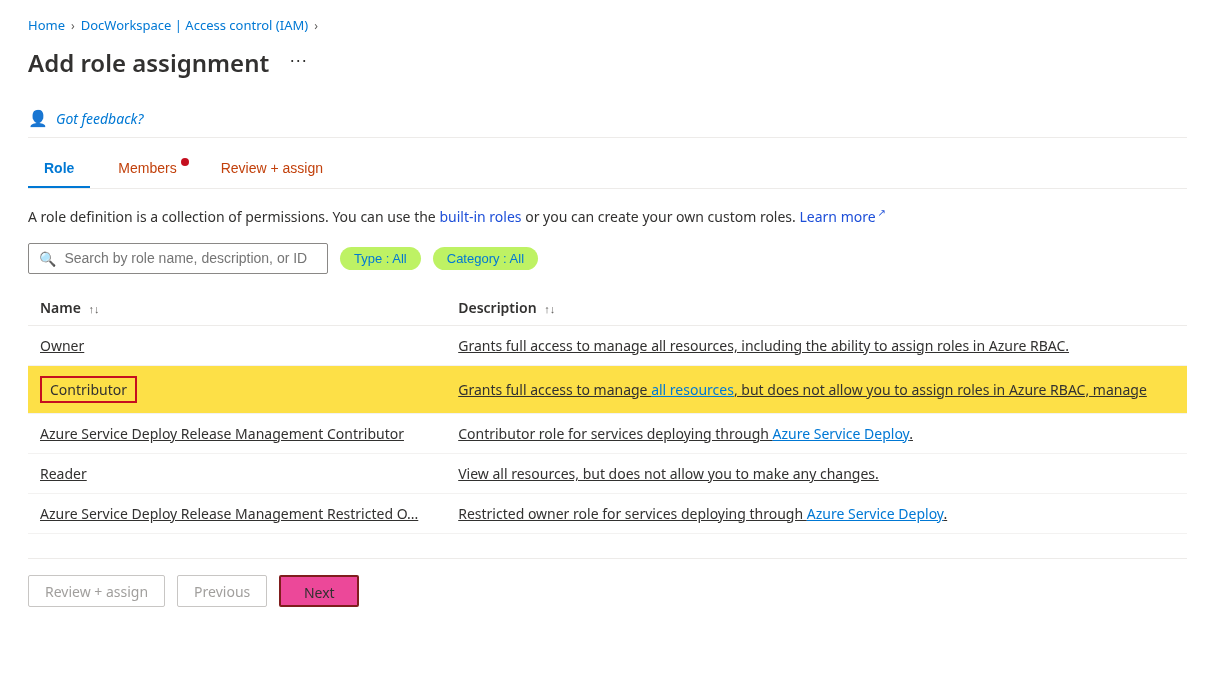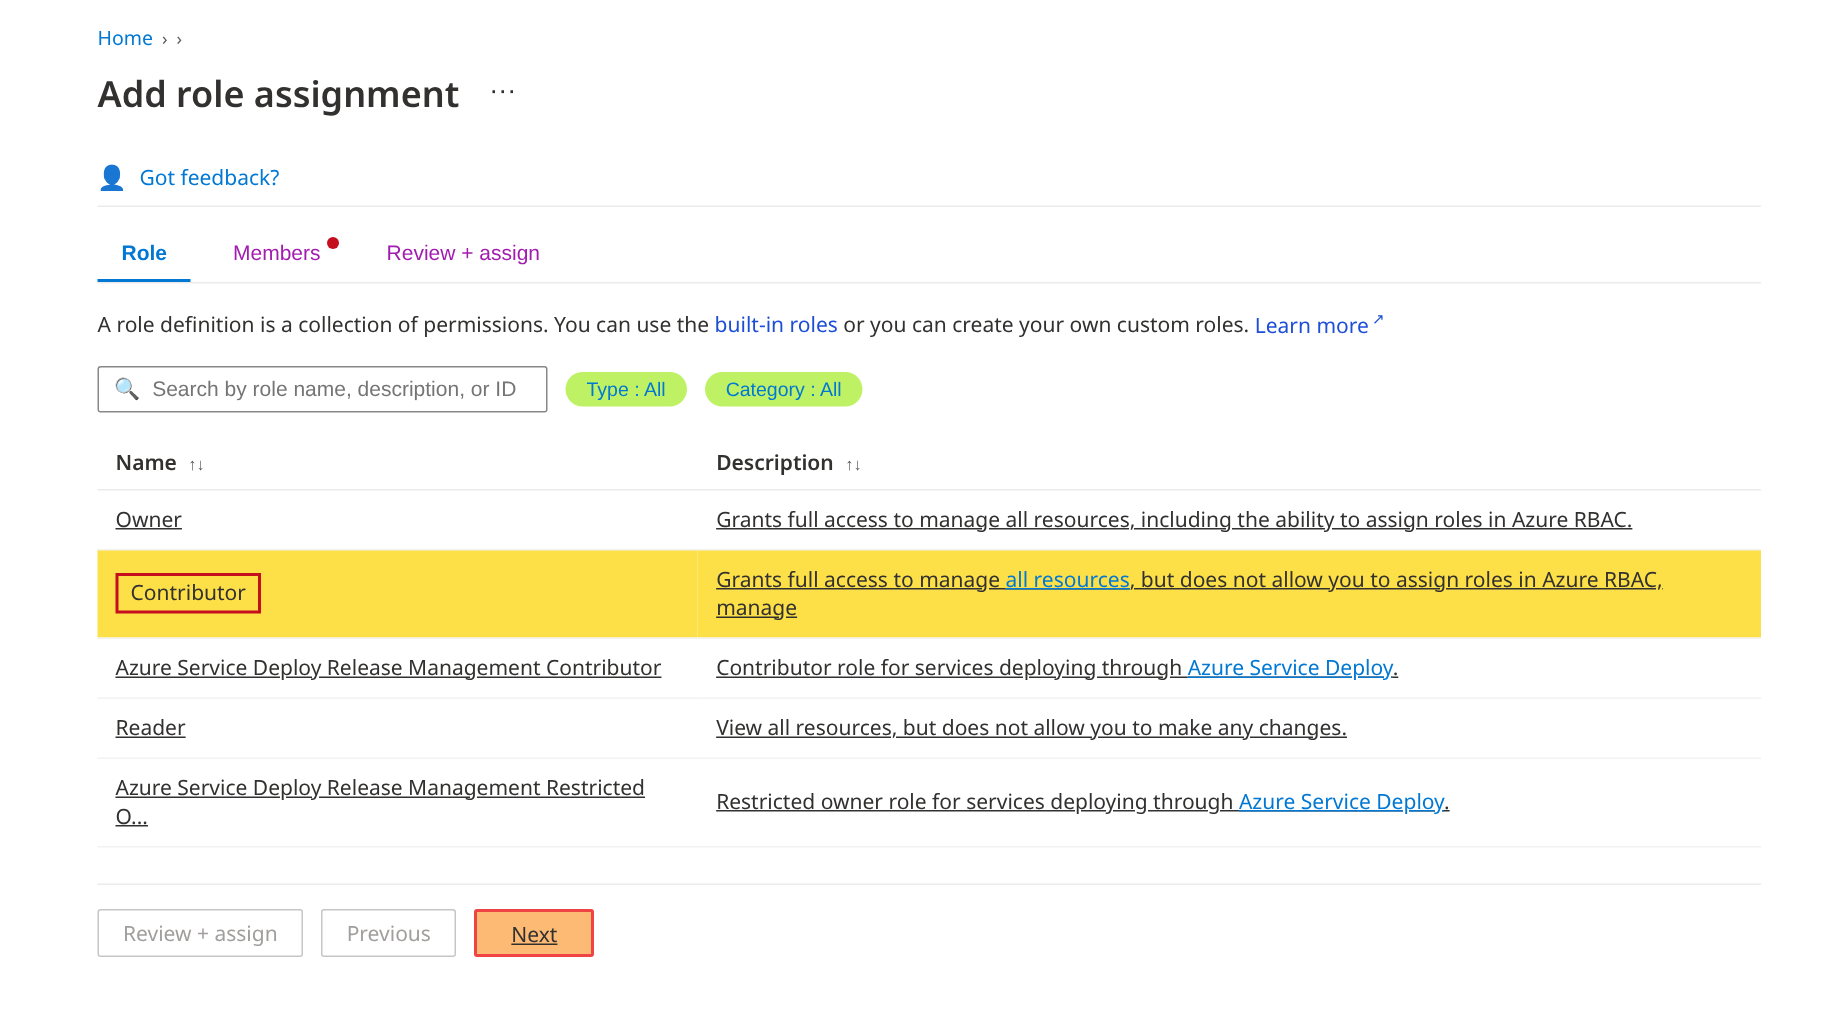--- a/index.html
+++ b/index.html
@@ -6,22 +6,21 @@
     body {
       font-family: 'Segoe UI', system-ui, sans-serif;
       font-size: 14px;
       color: #323130;
       background: #fff;
       padding: 0;
     }
 
     .page-container {
       max-width: 1215px;
-      padding: 16px 41px;
-      margin-left: 24px;
+      padding: 16px 28px;
     }
 
     
     .breadcrumb {
       display: flex;
       align-items: center;
       gap: 6px;
       font-size: 13px;
       margin-bottom: 12px;
     }
@@ -66,34 +65,35 @@
       border-bottom: 1px solid #edebe9;
     }
     .feedback-icon {
       color: #0078d4;
       font-size: 16px;
     }
     .feedback-link {
       color: #0078d4;
       text-decoration: none;
       font-size: 14px;
+      font-style: italic;
     }
 
     
     .tabs {
       display: flex;
       gap: 12px;
       border-bottom: 1px solid #edebe9;
       margin-bottom: 16px;
     }
     .tab {
       padding: 10px 16px;
       cursor: pointer;
       font-size: 14px;
-      color: #a21caf;
+      color: #c2410c;
       border-bottom: 2px solid transparent;
       text-decoration: none;
       position: relative;
       background: none;
       border-top: none;
       border-left: none;
       border-right: none;
     }
     .tab.active {
       color: #0078d4;
@@ -213,41 +213,41 @@
       min-width: 80px;
       height: 32px;
     }
     .btn-disabled {
       background: #fff;
       border: 1px solid #c8c6c4;
       color: #a19f9d;
       cursor: default;
     }
     .btn-primary {
-      background: #fdba74;
-      border: 2px solid #ef4444;
+      background: #ec4899;
+      border: 2px solid #7f1d1d;
       color: #323130;
       font-weight: 400;
-      text-decoration: underline;
     }
     .contributor-selected-box {
       display: inline-block;
       border: 2px solid #c50f1f;
       padding: 2px 8px;
       color: #323130;
     }
   </style>
 </head>
 <body>
 
 <div class="page-container">
 
   <nav class="breadcrumb">
     <a href="#">Home</a>
     <span class="breadcrumb-sep">›</span>
+    <a href="#">DocWorkspace | Access control (IAM)</a>
     <span class="breadcrumb-sep">›</span>
   </nav>
 
   <div class="page-title-row">
     <h1 class="page-title">Add role assignment</h1>
     <button class="more-button">···</button>
   </div>
 
   <div class="feedback-bar">
     <span class="feedback-icon">👤</span>

